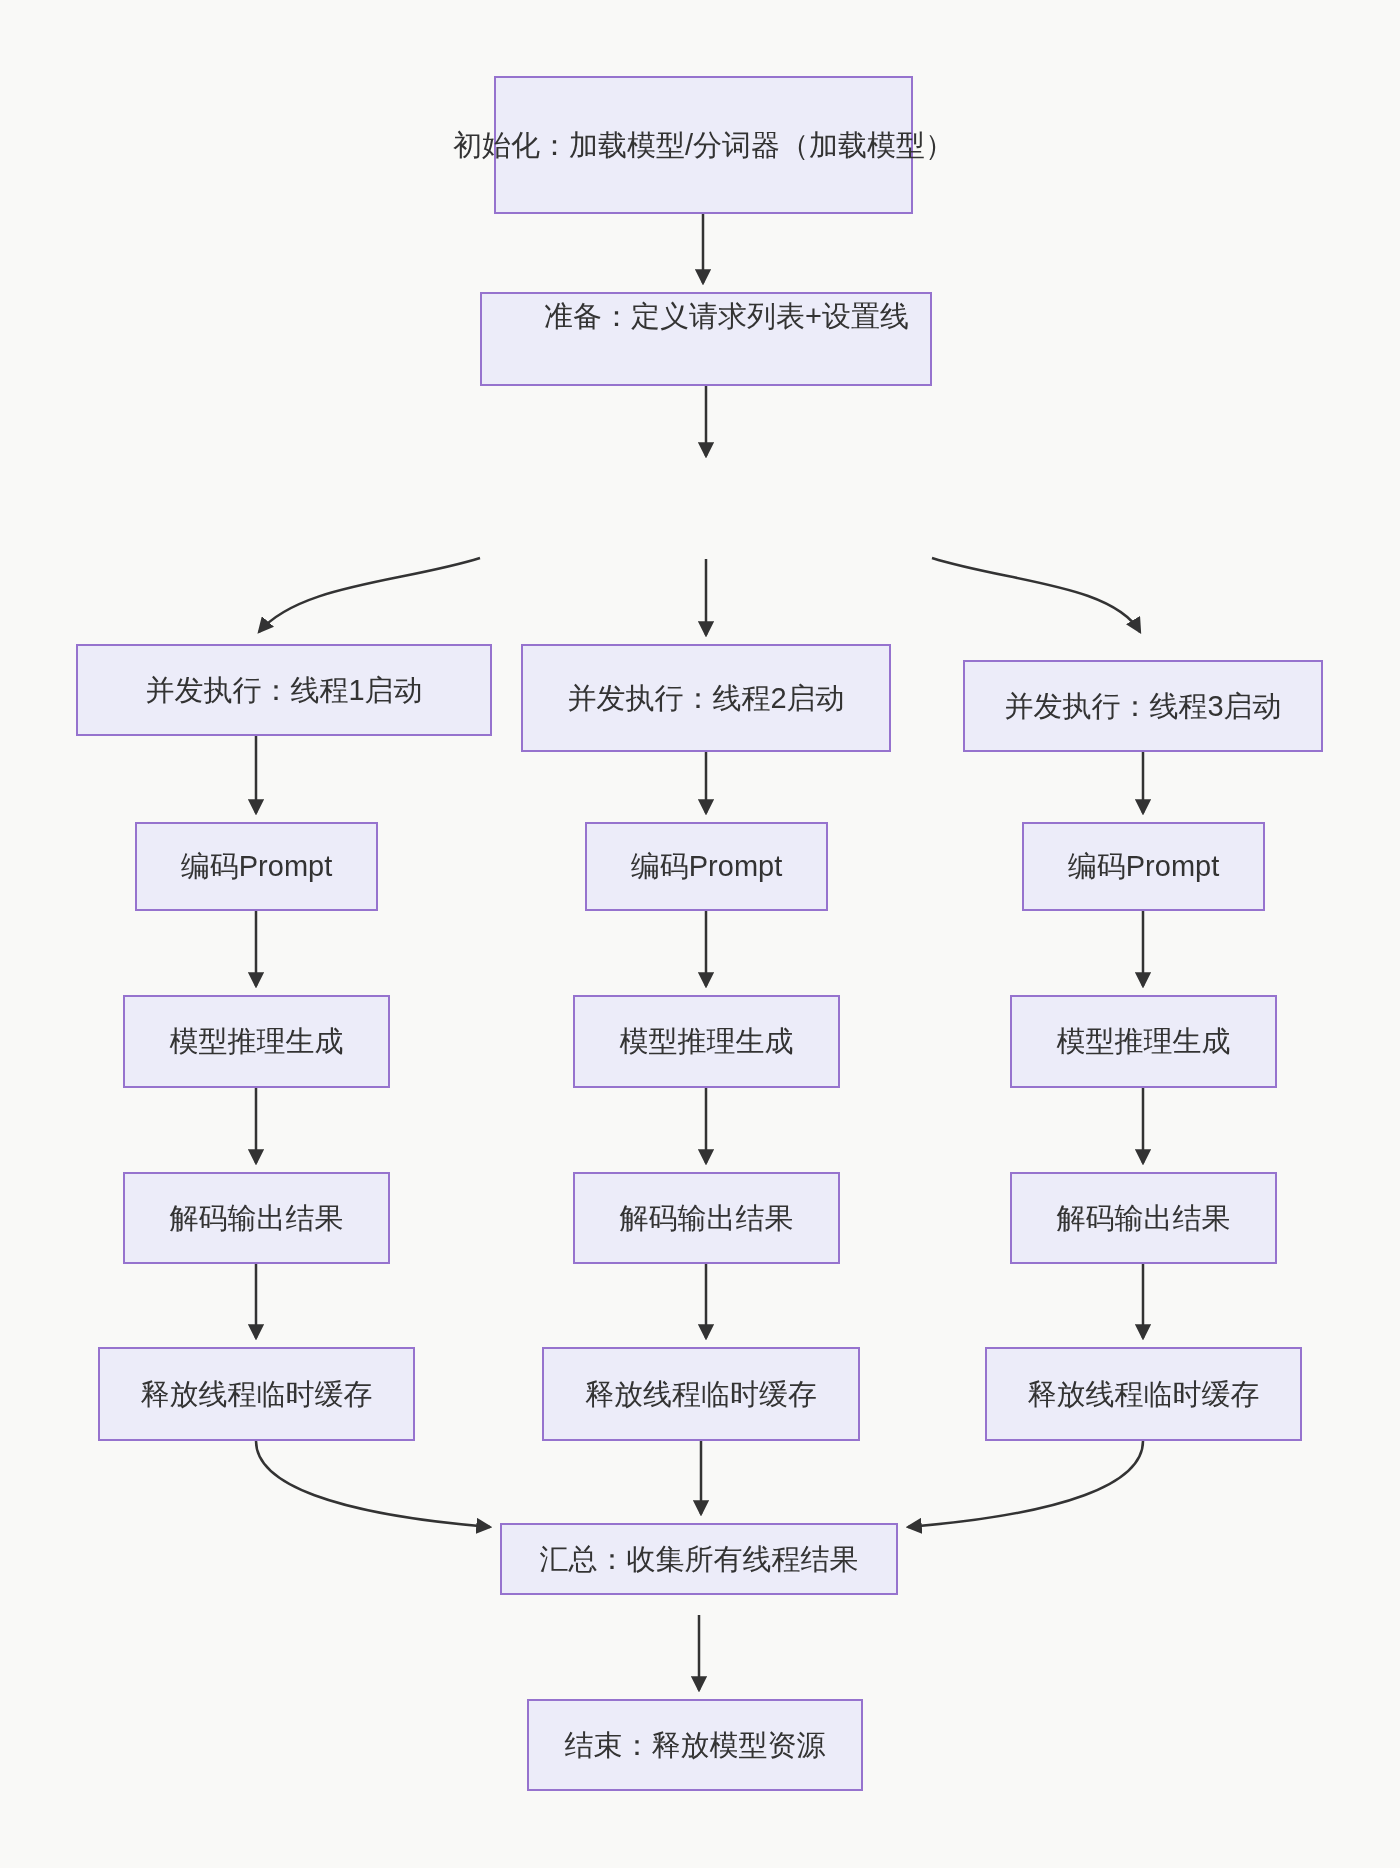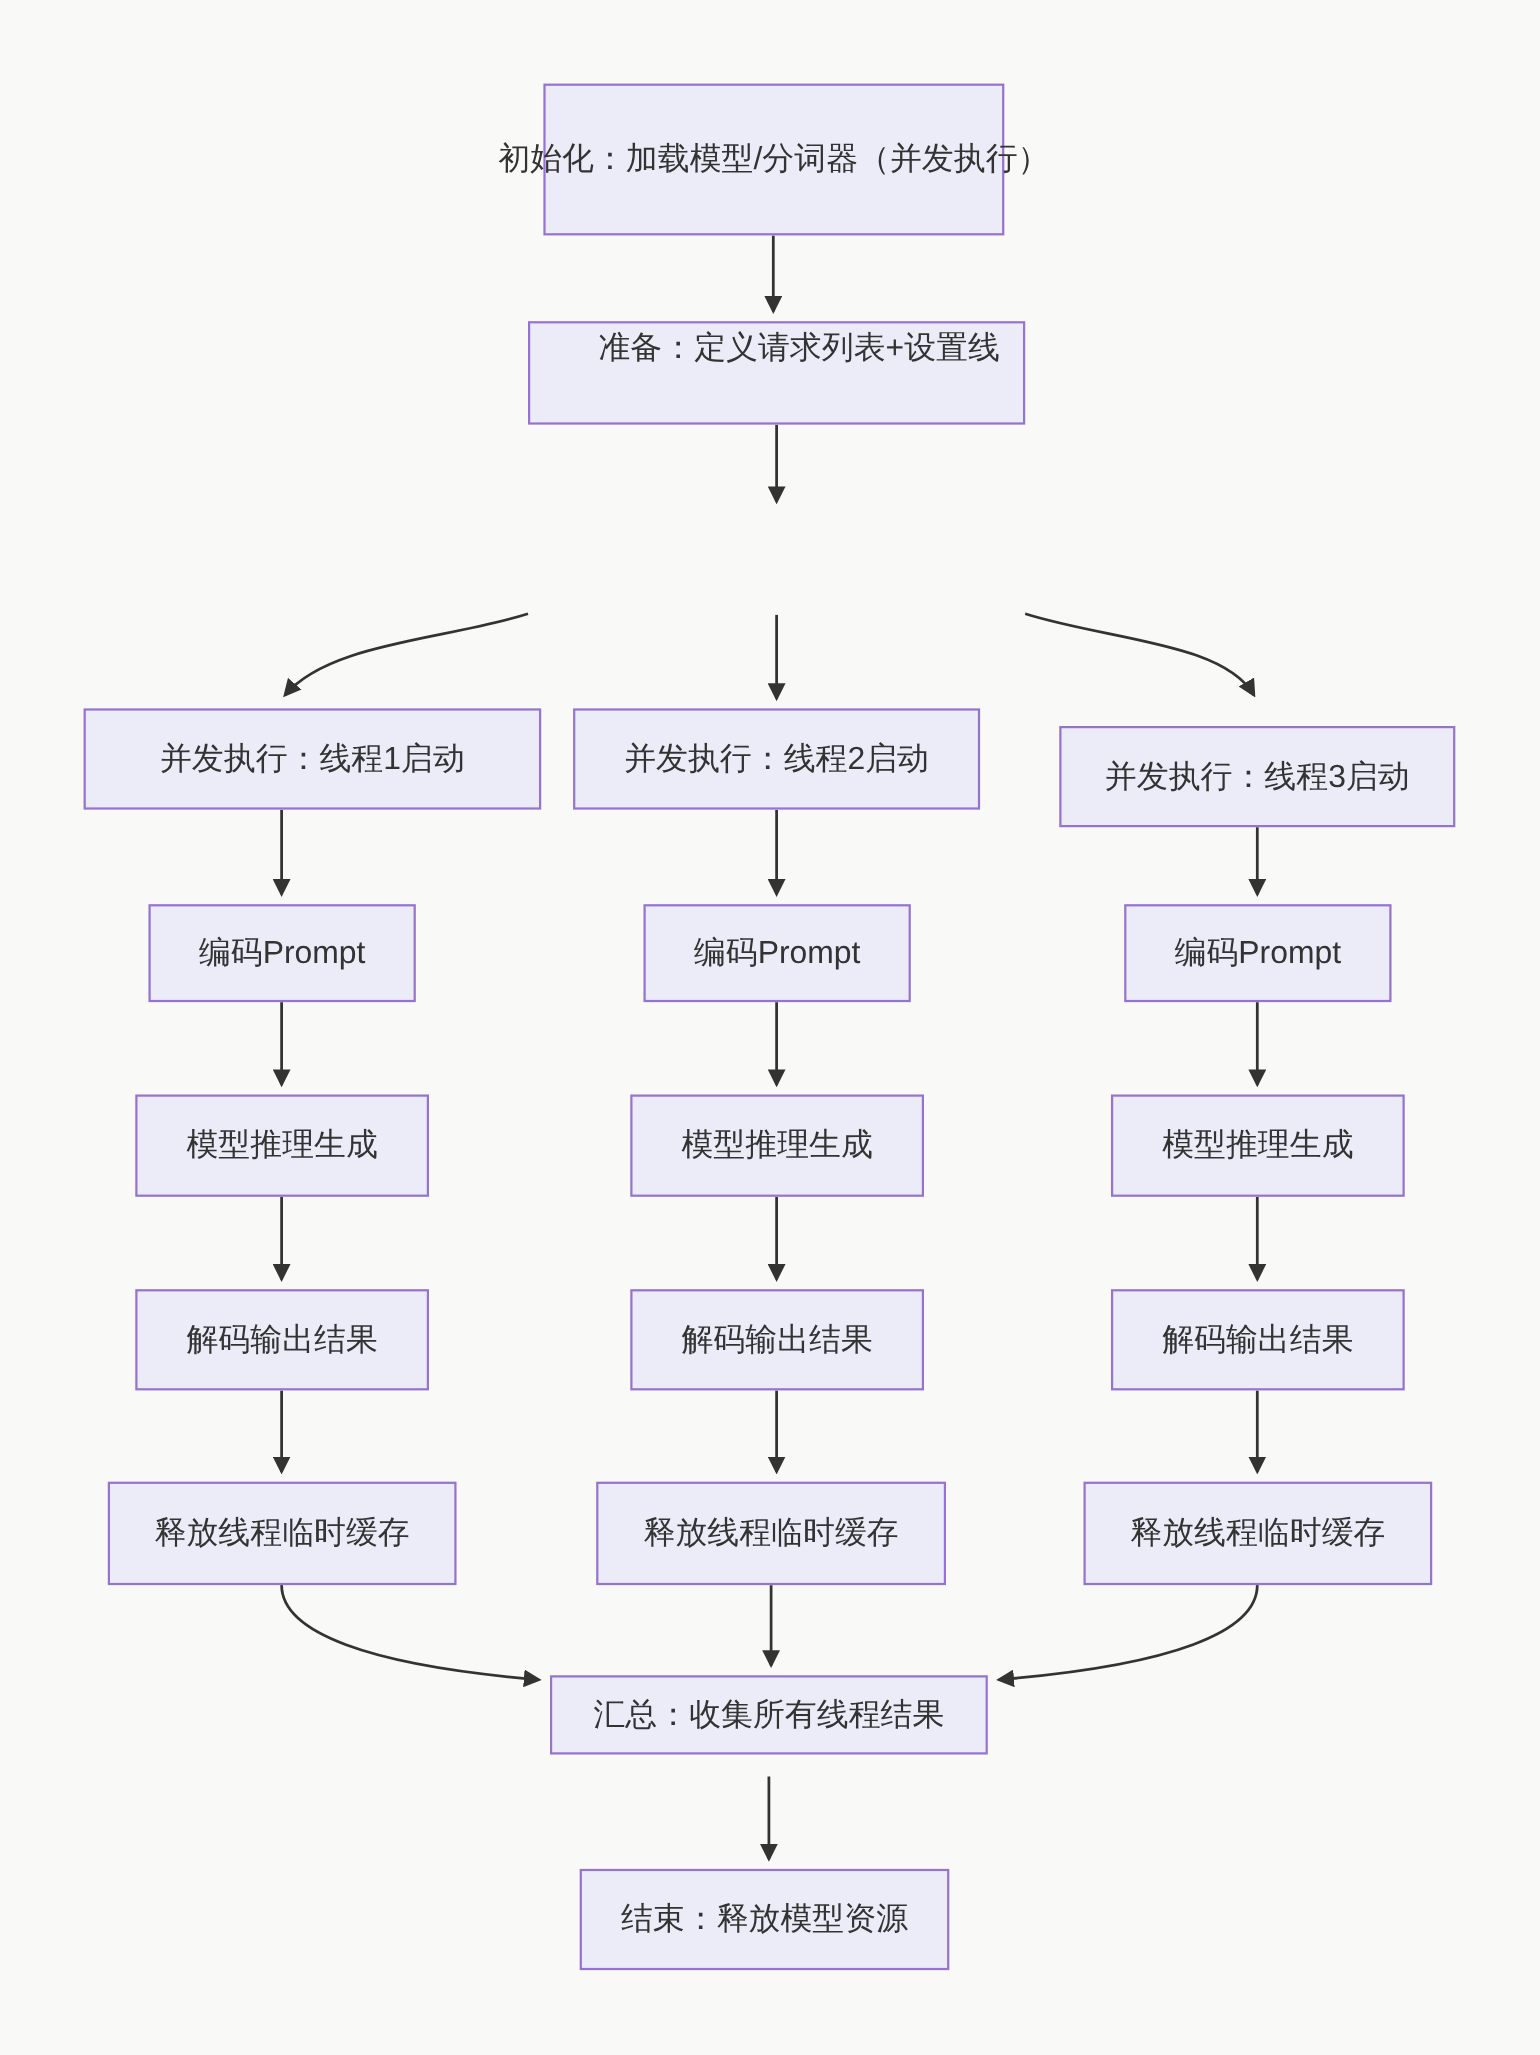--- a/index.html
+++ b/index.html
@@ -80,32 +80,32 @@
     <path class="edge" marker-end="url(#arrow)" d="M 706 1264 L 706 1338"></path>
     <path class="edge" marker-end="url(#arrow)" d="M 1143 1264 L 1143 1338"></path>
     <path class="edge" marker-end="url(#arrow)" d="M 256 1441 C 256 1484, 334 1514, 490 1527"></path>
     <path class="edge" marker-end="url(#arrow)" d="M 701 1441 L 701 1514"></path>
     <path class="edge" marker-end="url(#arrow)" d="M 1143 1441 C 1143 1484, 1065 1514, 908 1527"></path>
     <path class="edge" marker-end="url(#arrow)" d="M 699 1615 L 699 1690"></path>
   </svg>
 
   <div class="node" style="left:494px;top:76px;width:419px;height:138px">
     <div>初始化：加载模型/分词器</div>
-    <div>（并发执行）</div>
+    <div>（加载模型）</div>
   </div>
 
   <div class="node clip" style="left:480px;top:292px;width:452px;height:94px">
     <div>准备：定义请求列表+设置线</div>
   </div>
 
 
   <div class="node" style="left:76px;top:644px;width:416px;height:92px">
     <div>并发执行：线程1启动</div>
   </div>
-  <div class="node" style="left:521px;top:644px;width:370px;height:92px">
+  <div class="node" style="left:521px;top:644px;width:370px;height:108px">
     <div>并发执行：线程2启动</div>
   </div>
   <div class="node" style="left:963px;top:660px;width:360px;height:92px">
     <div>并发执行：线程3启动</div>
   </div>
 
   <div class="node" style="left:135px;top:822px;width:243px;height:89px">
     <div>编码Prompt</div>
   </div>
   <div class="node" style="left:585px;top:822px;width:243px;height:89px">

